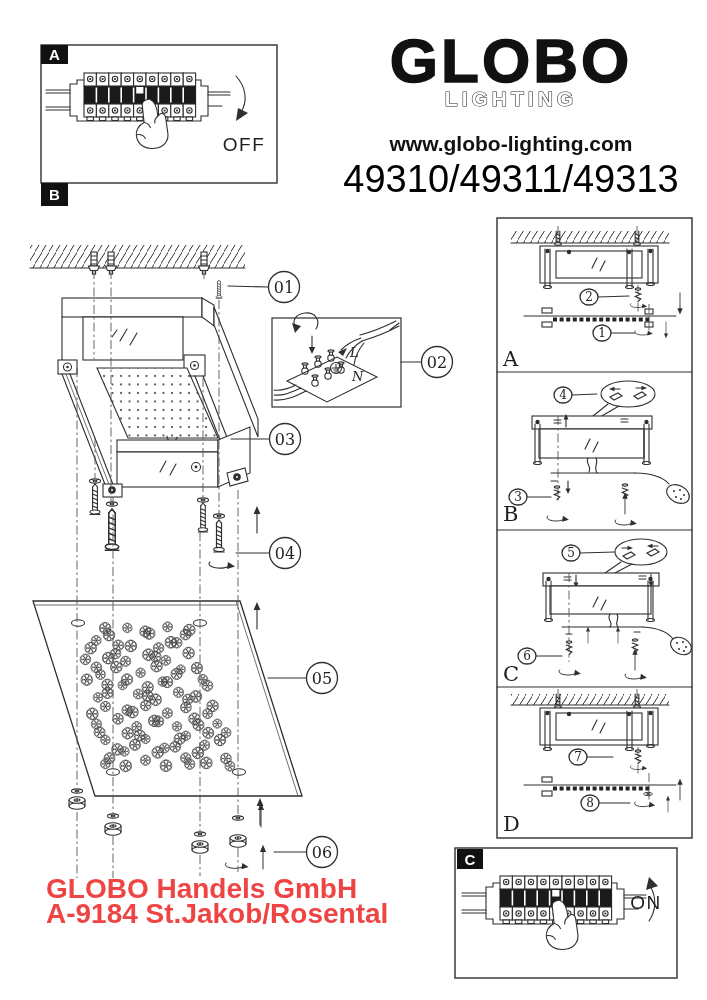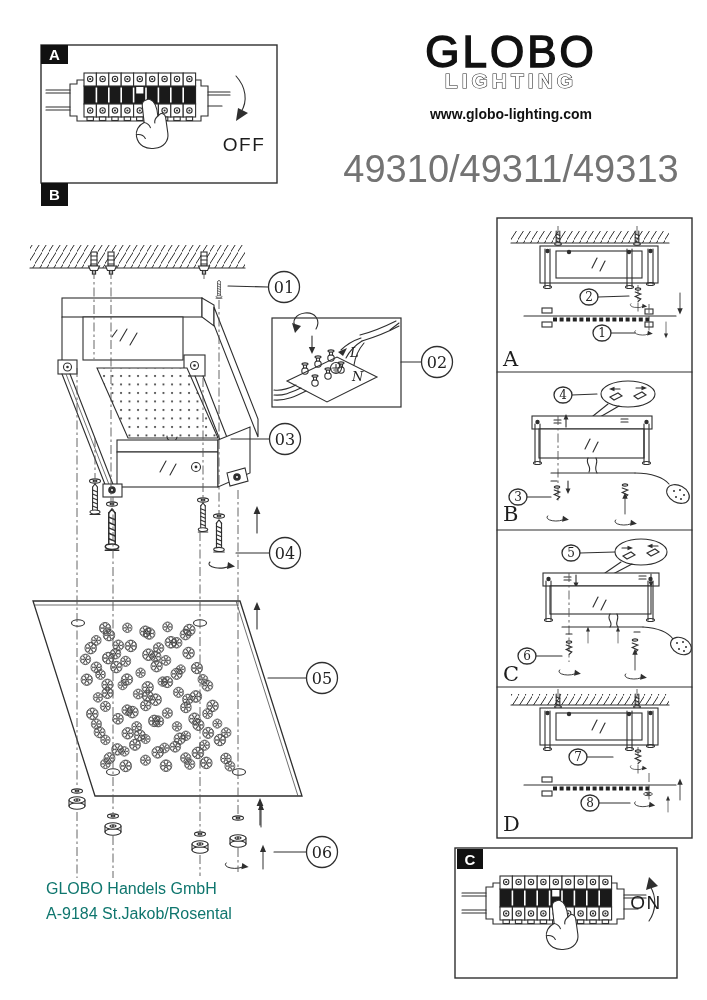--- a/index.html
+++ b/index.html
@@ -17,26 +17,26 @@
   .sc-t{font:12px "DejaVu Serif",serif;fill:#222222;text-anchor:middle;}
   .slet{font:21px "DejaVu Serif",serif;fill:#1d1d1d;}
   .wl{font:italic 13px "DejaVu Serif",serif;fill:#222222;}
   .band{fill:#1a1a1a;stroke:#1a1a1a;}
   .wsep{stroke:#ffffff;stroke-width:1.6;}
   .tag{position:absolute;background:#111111;color:#ffffff;font-weight:bold;font-size:15px;
        display:flex;align-items:center;justify-content:center;}
   .pwr-label{position:absolute;font-family:Liberation Sans, sans-serif;font-size:19px;color:#1d1d1d;
        letter-spacing:1.5px;text-align:center;}
   .brand{position:absolute;left:336px;top:30px;width:350px;text-align:center;color:#111111;}
-  .brand-name{font-size:44px;font-weight:normal;letter-spacing:3px;line-height:1;
+  .brand-name{font-size:62px;font-weight:bold;letter-spacing:3px;line-height:1;
        -webkit-text-stroke:1.5px #111;white-space:nowrap;}
-  .brand-url{font-size:14px;font-weight:bold;margin-top:8px;white-space:nowrap;}
-  .brand-models{font-size:38px;font-weight:400;color:#737373;margin-top:26px;white-space:nowrap;}
-  .addr{position:absolute;left:46px;top:876px;font-size:16px;font-weight:normal;
-       line-height:25px;color:#0f766e;white-space:nowrap;}
+  .brand-url{font-size:21px;font-weight:bold;margin-top:16px;white-space:nowrap;}
+  .brand-models{font-size:38px;font-weight:400;color:#000000;margin-top:2px;white-space:nowrap;}
+  .addr{position:absolute;left:46px;top:876px;font-size:28px;font-weight:bold;
+       line-height:25px;color:#ef4444;white-space:nowrap;}
   text{user-select:none;}
 </style>
 </head>
 <body>
 
 <div class="page">
 
 <svg id="art" width="707" height="1000" viewBox="0 0 707 1000">
 <defs>
   <pattern id="hatch" width="7" height="12" patternUnits="userSpaceOnUse">

